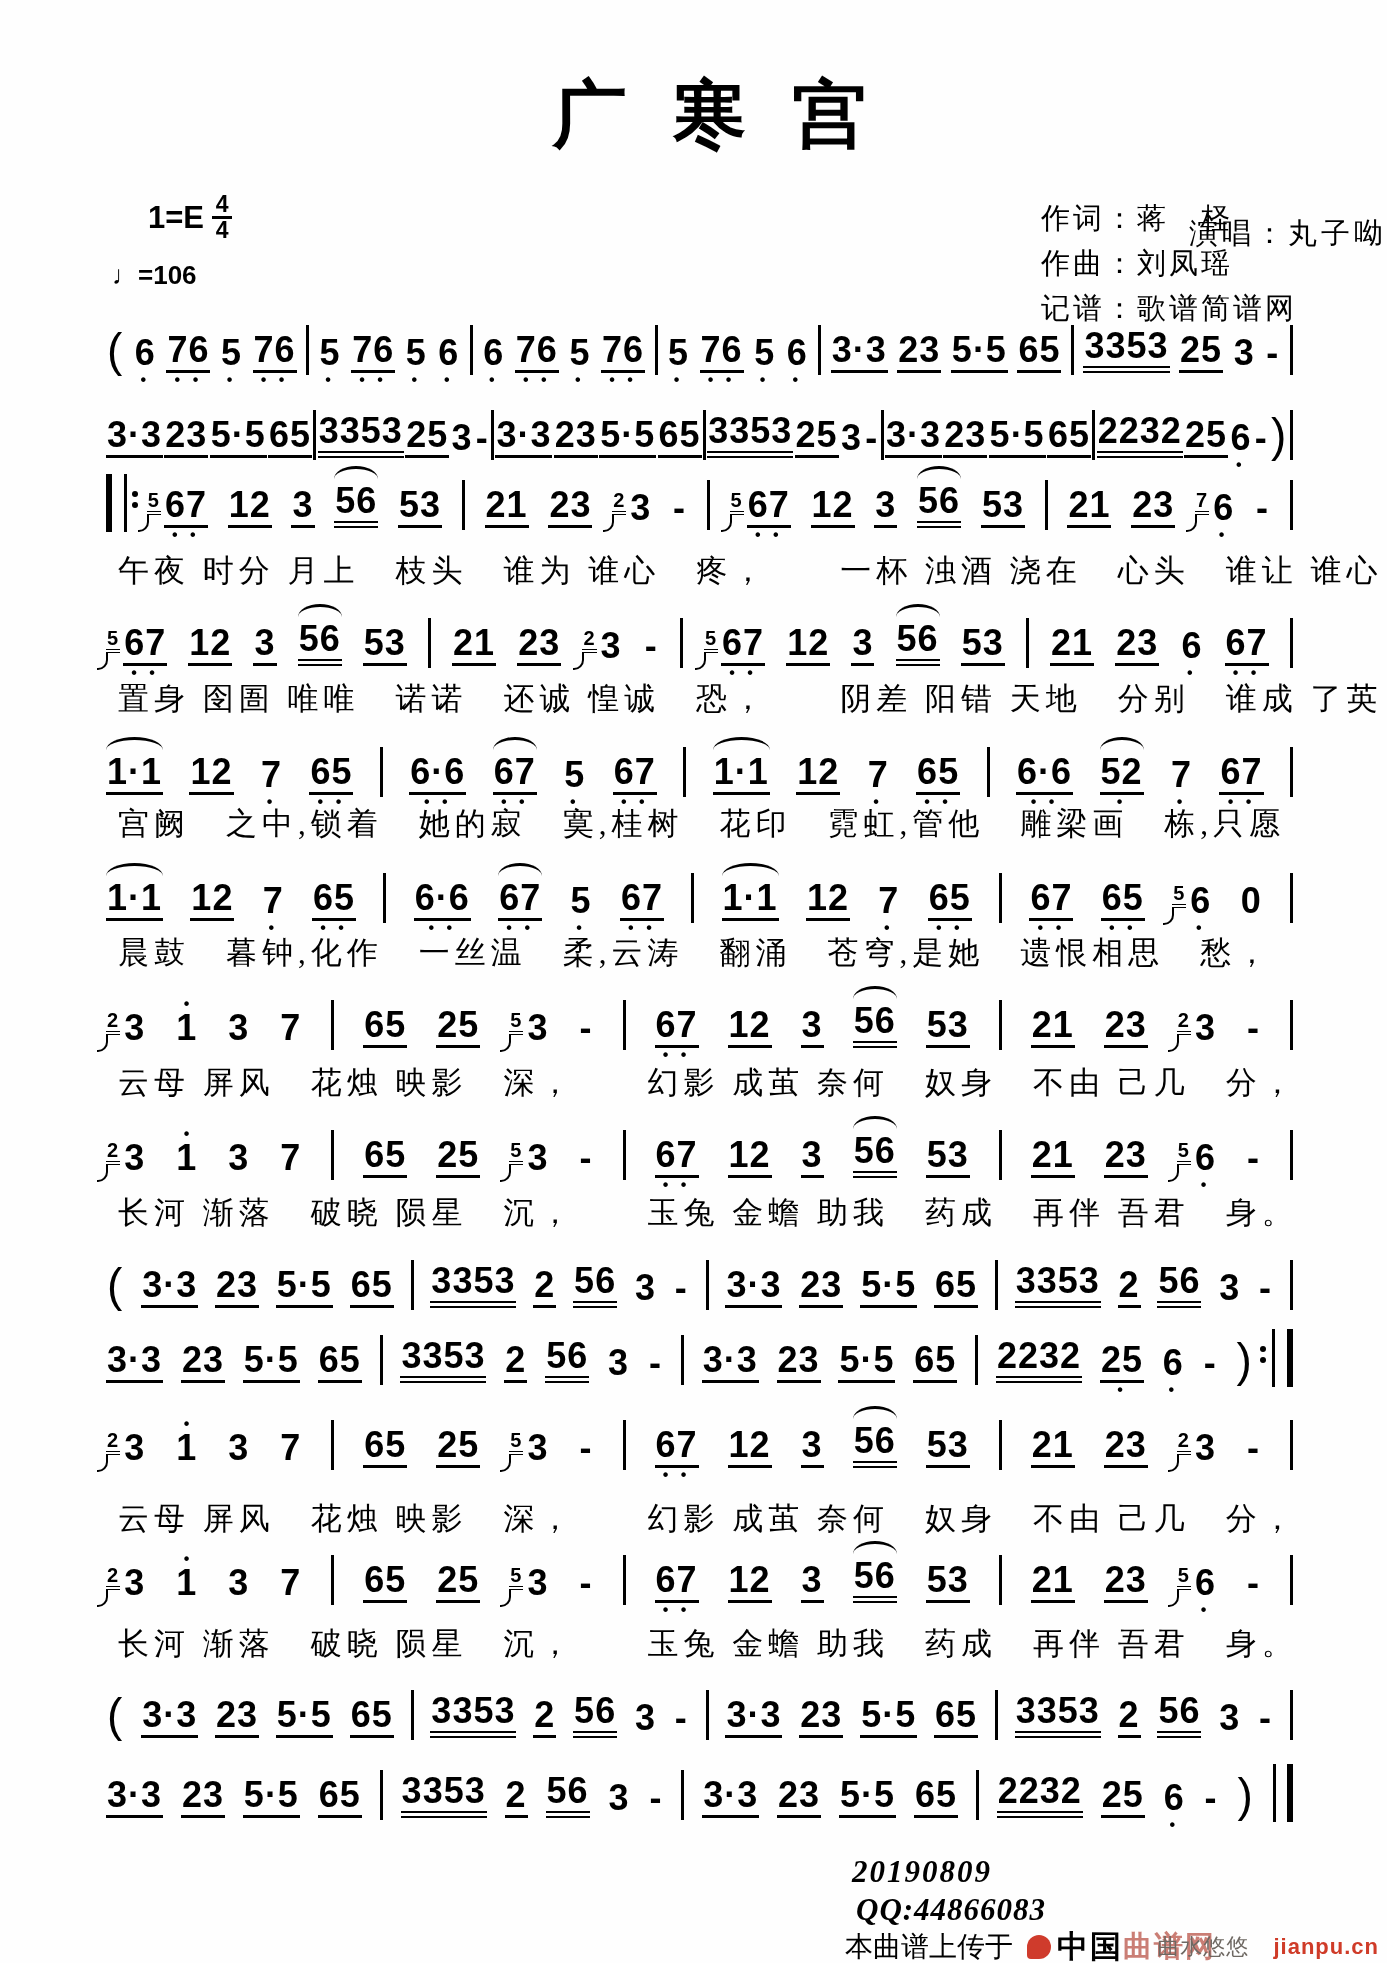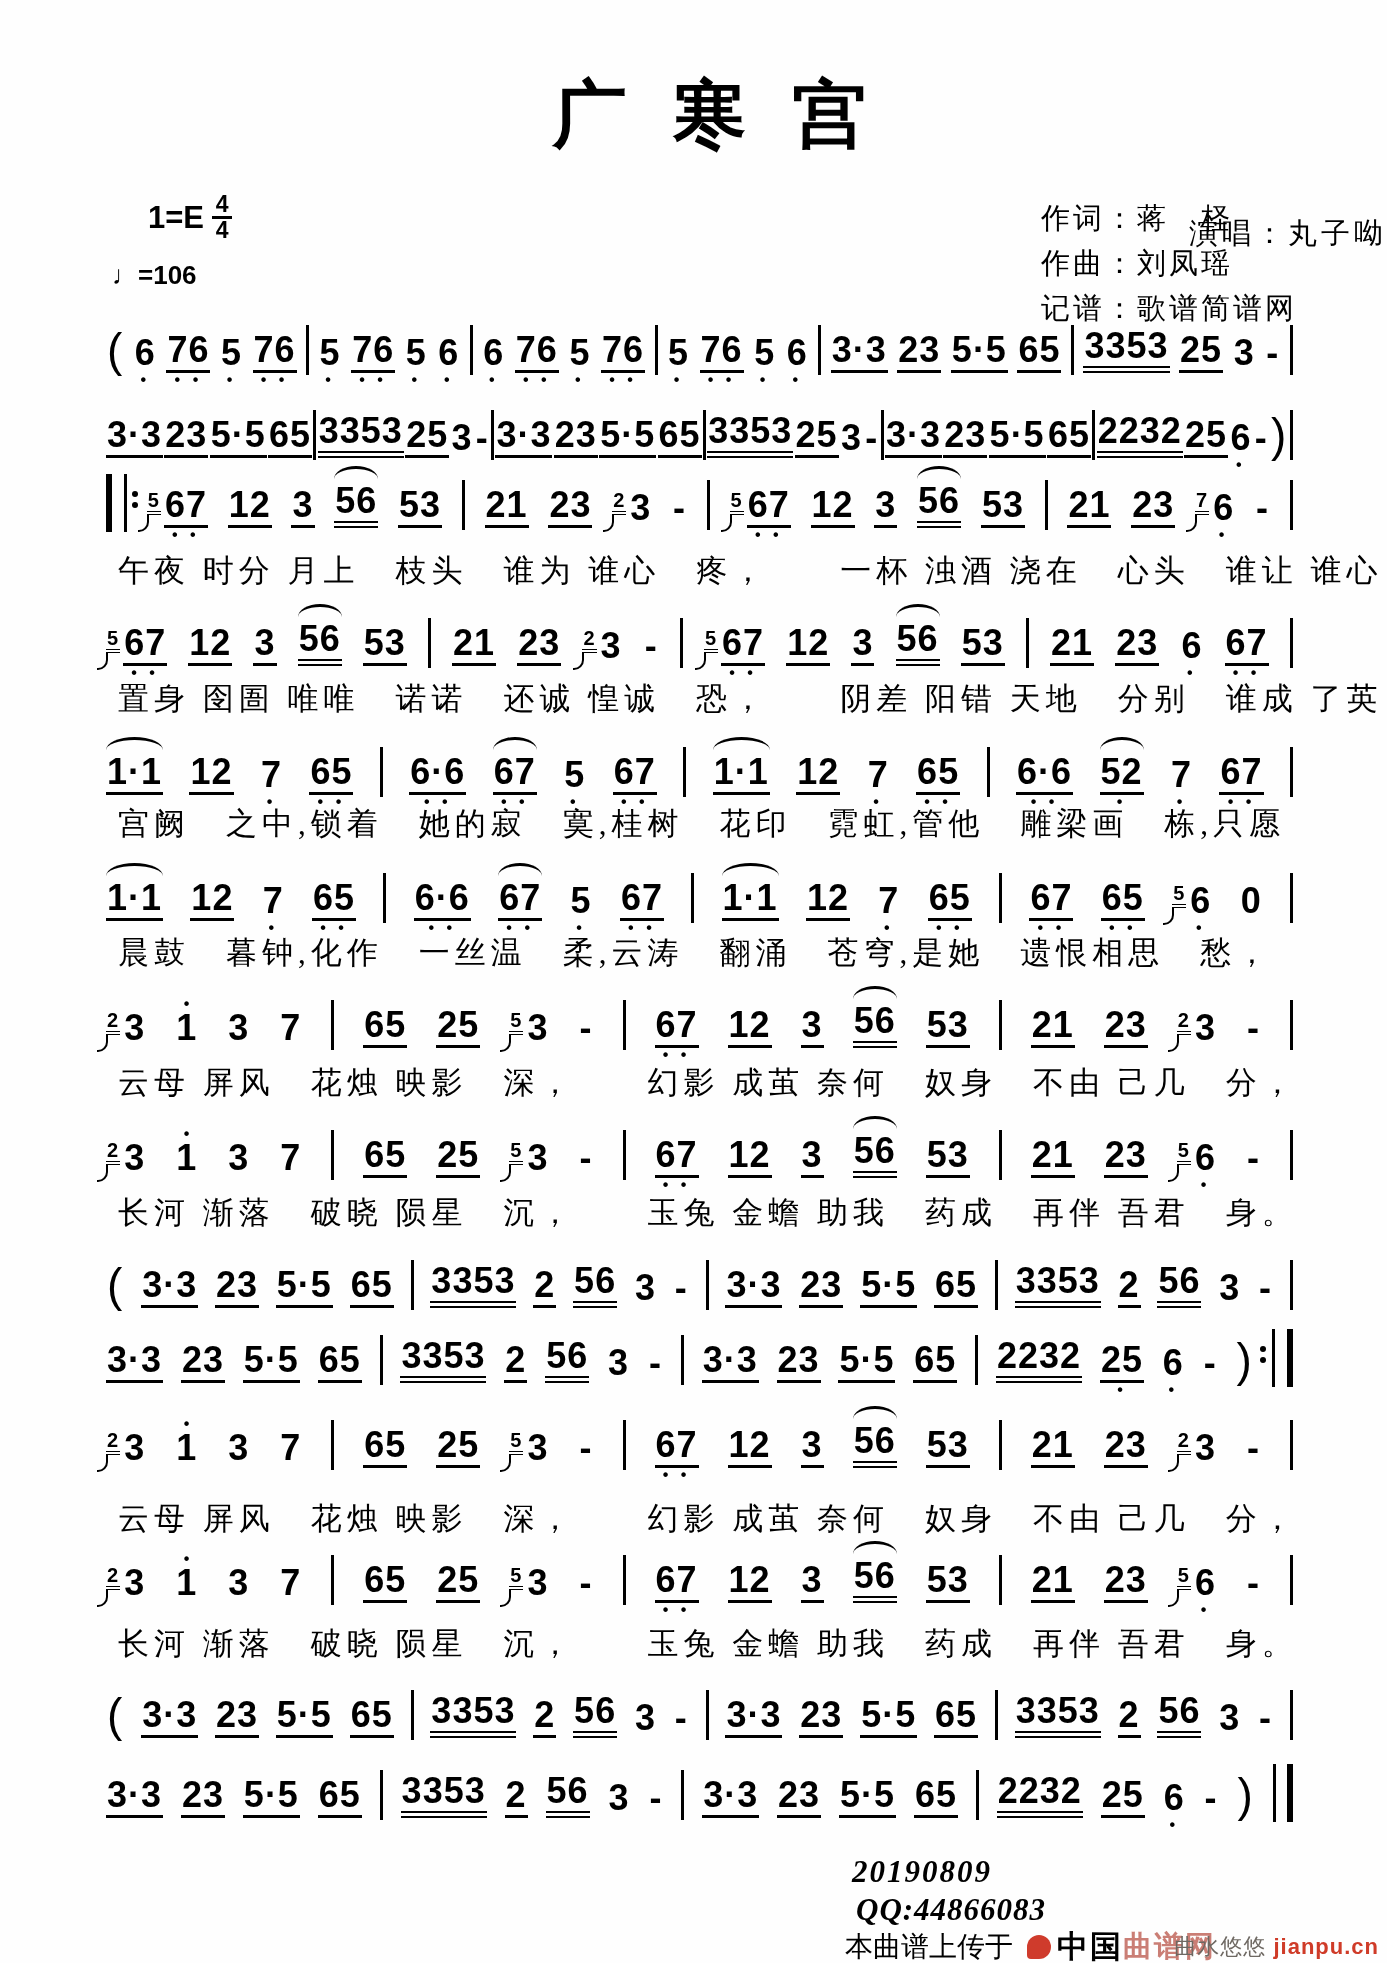--- a/index.html
+++ b/index.html
@@ -43,21 +43,21 @@
   
   .lyrics-row{position:absolute;left:118px;right:70px;font:500 31px "Liberation Serif",serif;letter-spacing:5px;white-space:nowrap;}
   
   .f-date{left:852px;top:1854px;font:italic 700 31px "Liberation Serif",serif;letter-spacing:2px;}
   .f-qq{left:856px;top:1892px;font:italic 700 31px "Liberation Serif",serif;letter-spacing:1px;text-align:right;}
   .f-upload{left:845px;top:1926px;display:flex;align-items:center;font:400 28px "Liberation Serif",serif;}
   .logo-icon{width:24px;height:24px;border-radius:50% 50% 50% 4px;background:#cf3b2c;display:inline-block;margin:0 6px 0 14px;}
   .logo-cn{font:700 31px "Liberation Serif",serif;letter-spacing:2px;}
   .logo-rest{font:700 29px "Liberation Serif",serif;color:#b5493c;opacity:.7;letter-spacing:2px;}
   .watermark{right:8px;top:1932px;font:400 22px "Liberation Sans",sans-serif;color:#6e6862;letter-spacing:1px;}
-  .watermark b{color:#cf3b28;font-weight:700;}
+  .watermark b{color:#cf3b28;font-weight:700;margin-left:17px;}
 </style>
 </head>
 <body>
 
 <div class="page">
 
   <div class="abs title">广寒宫</div>
 
   <div class="abs key">
     <span>1=E</span>

